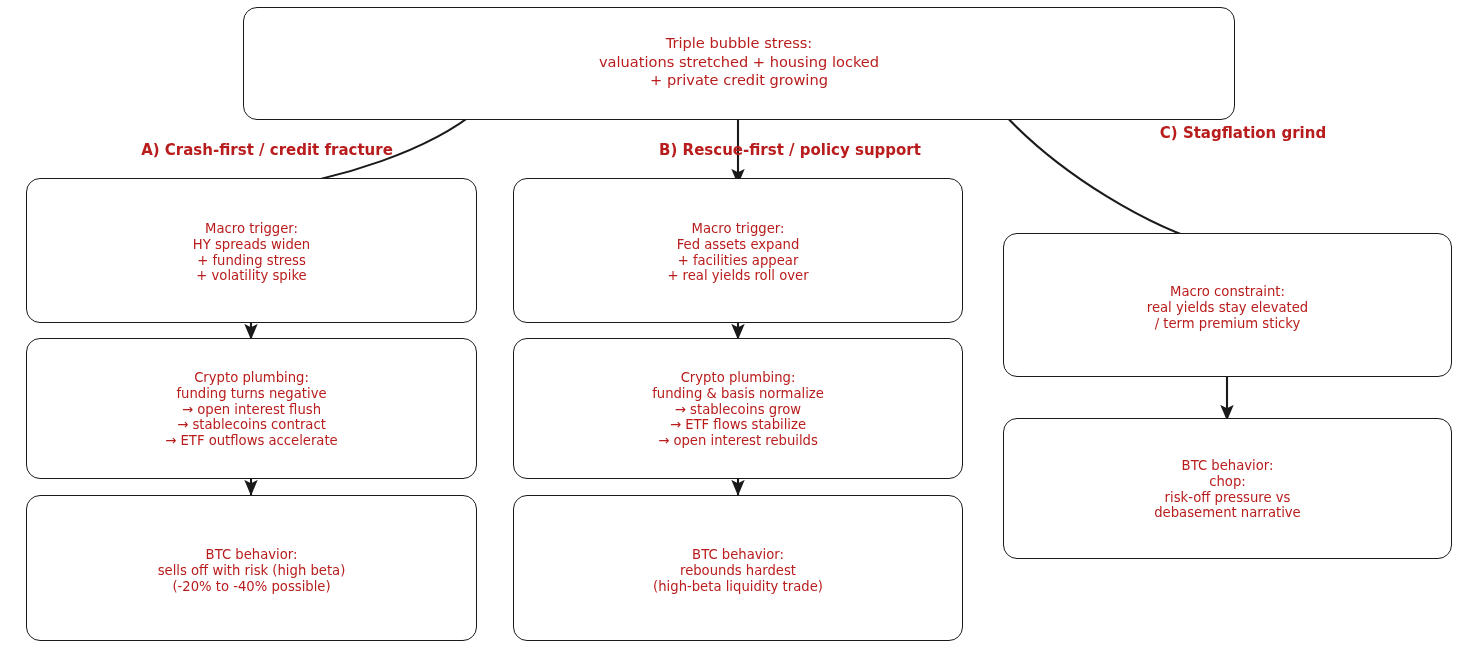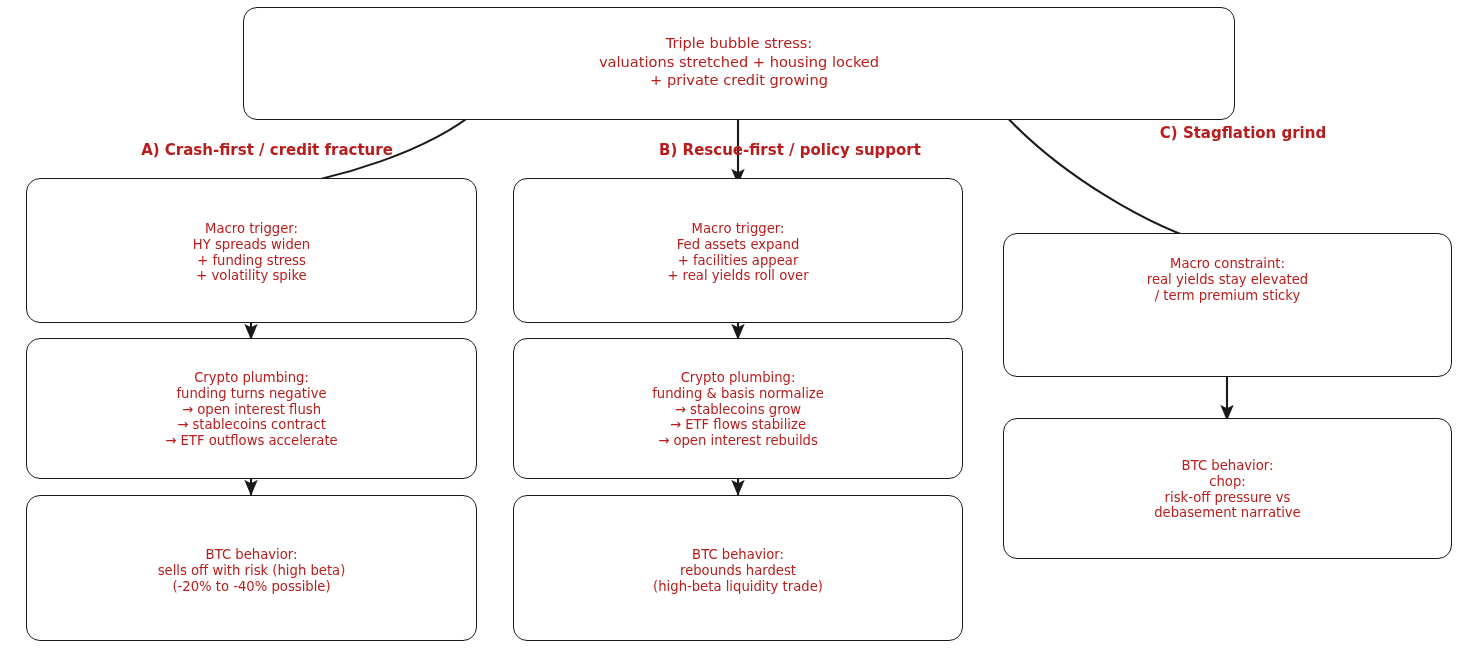--- a/index.html
+++ b/index.html
@@ -125,21 +125,21 @@
 → stablecoins grow
 → ETF flows stabilize
 → open interest rebuilds</span>
   </div>
   <div class="node" style="left:513px; top:495px; width:450px; height:146px; padding-top:51px;">
     <span class="node-text">BTC behavior:
 rebounds hardest
 (high-beta liquidity trade)</span>
   </div>
 
-  <div class="node" style="left:1003px; top:233px; width:449px; height:144px; padding-top:22px;">
+  <div class="node" style="left:1003px; top:233px; width:449px; height:144px; padding-top:50px;">
     <span class="node-text">Macro constraint:
 real yields stay elevated
 / term premium sticky</span>
   </div>
   <div class="node" style="left:1003px; top:418px; width:449px; height:141px; padding-top:39px;">
     <span class="node-text">BTC behavior:
 chop:
 risk-off pressure vs
 debasement narrative</span>
   </div>

